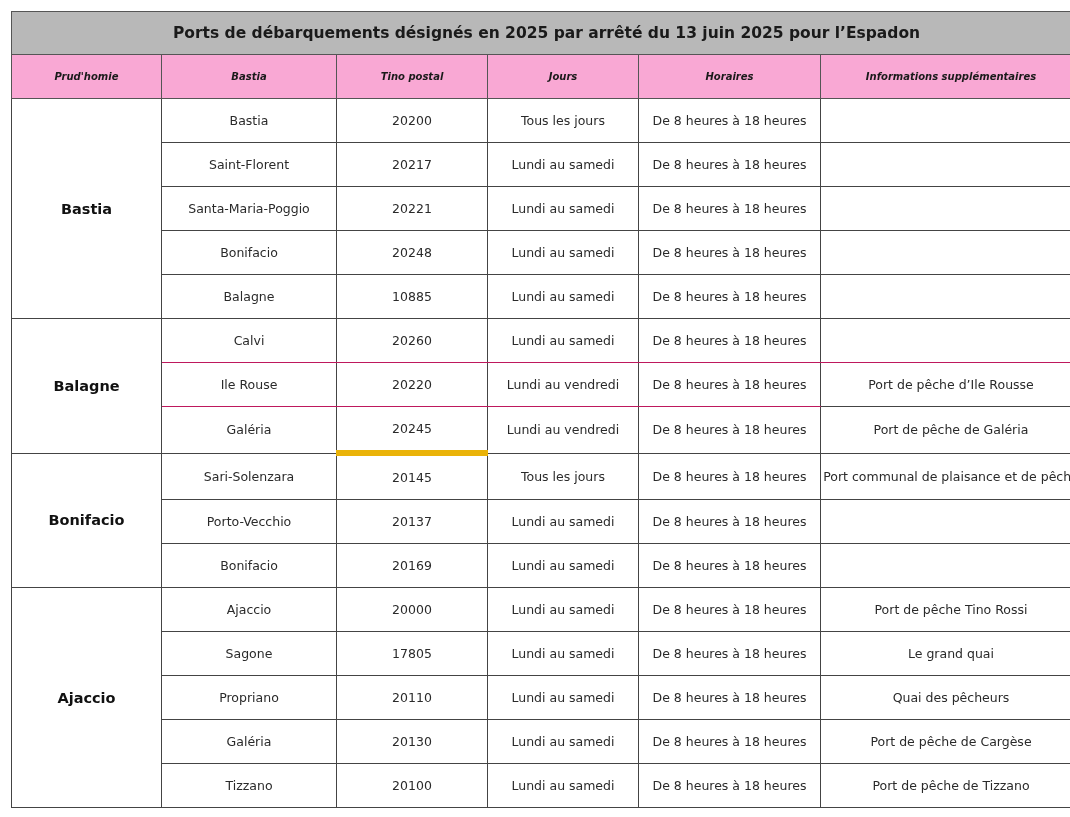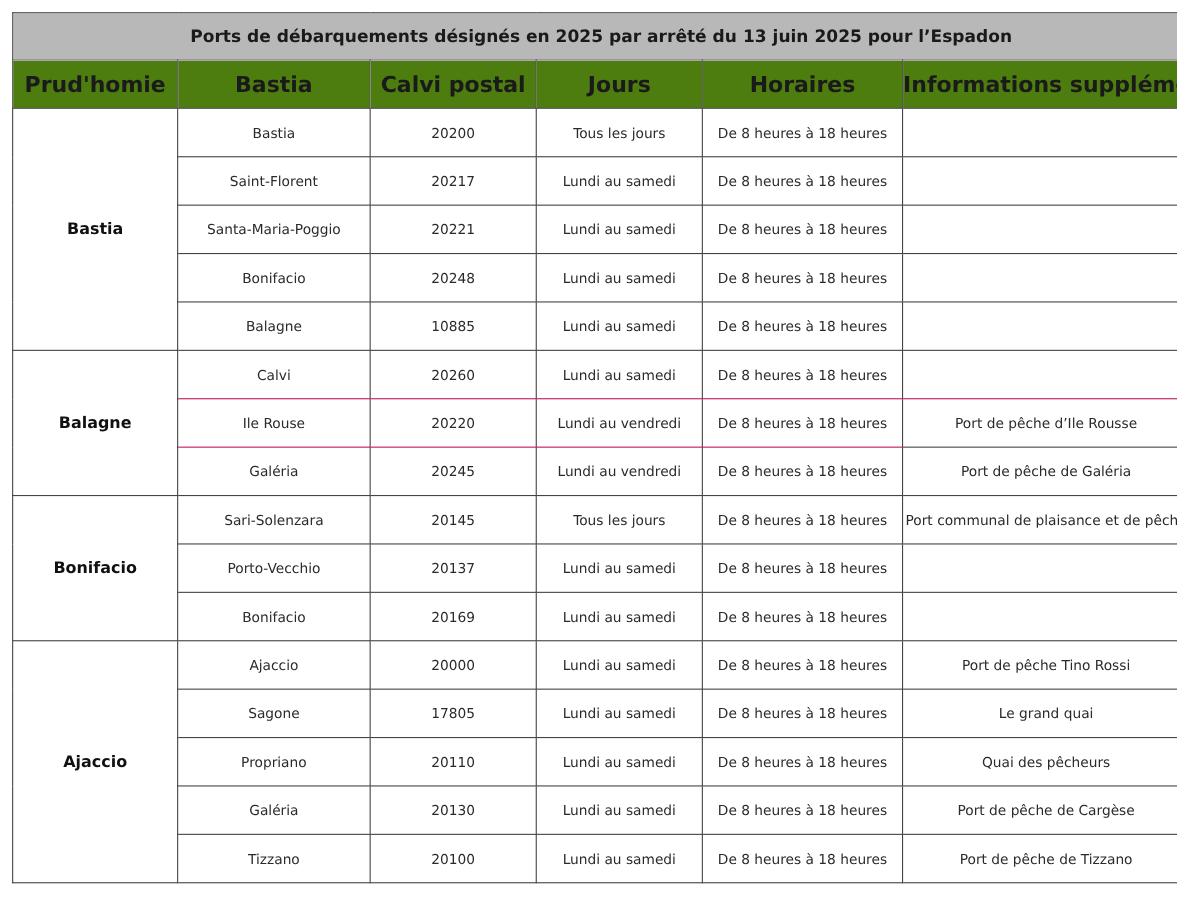--- a/index.html
+++ b/index.html
@@ -5,22 +5,22 @@
     html, body { margin: 0; padding: 0; background: #ffffff; }
     body { width: 1070px; height: 817px; overflow: hidden; position: relative;
            font-family: "DejaVu Sans", "Liberation Sans", sans-serif; color: #222; }
     .wrap { position: absolute; left: 11px; top: 11px; width: 1070px; }
     table { border-collapse: collapse; table-layout: fixed; width: 1070px; }
     col.c1 { width: 150px; } col.c2 { width: 175px; } col.c3 { width: 151px; }
     col.c4 { width: 151px; } col.c5 { width: 182px; } col.c6 { width: 261px; }
     th, td { text-align: center; vertical-align: middle; padding: 0; font-size: 12.5px; overflow: hidden; white-space: nowrap; }
     .title-row th { background: #b8b8b8; height: 42px; font-size: 15.5px; font-weight: bold; color: #1a1a1a;
                     border: 1.5px solid #555; }
-    .head-row th { background: #4d7c0f; height: 43px; font-size: 20px; font-weight: bold; color: #1a1a1a;
-                   border: 1.5px solid #555; border-top: 1px solid #888; }
+    .head-row th { background: #f9a8d4; height: 43px; font-size: 10px; font-weight: bold; color: #1a1a1a;
+                   border: 1.5px solid #555; border-top: 1px solid #888; font-style: italic; }
     td { height: 43px; border: 1.5px solid #444; background: #fff; color: #2a2a2a; }
     td.group { font-weight: bold; font-size: 14.5px; color: #111; }
     td.port { border-left: 1px solid #e6e6e6; }
     tr.light td.lt { border-top: 1px solid #e4e4e4; text-align: center; }
     tr.lightb td.lb { border-bottom: 1px solid #be185d; }
   </style>
 </head>
 <body>
 
 <div class="wrap">
@@ -33,21 +33,21 @@
         <col class="c5">
         <col class="c6">
       </colgroup>
   <thead>
     <tr class="title-row">
       <th colspan="6">Ports de débarquements désignés en 2025 par arrêté du 13 juin 2025 pour l’Espadon</th>
     </tr>
     <tr class="head-row">
       <th>Prud'homie</th>
       <th>Bastia</th>
-      <th>Calvi postal</th>
+      <th>Tino postal</th>
       <th>Jours</th>
       <th>Horaires</th>
       <th>Informations supplémentaires</th>
     </tr>
   </thead>
   <tbody>
 
     <tr>
       <td rowspan="5" class="group">Bastia</td>
       <td class="port">Bastia</td>
@@ -104,21 +104,21 @@
       <td class="port lt">Galéria</td>
       <td class="lt">20245</td>
       <td class="lt">Lundi au vendredi</td>
       <td class="lt">De 8 heures à 18 heures</td>
       <td>Port de pêche de Galéria</td>
     </tr>
 
     <tr>
       <td rowspan="3" class="group">Bonifacio</td>
       <td class="port">Sari-Solenzara</td>
-      <td style="border-top:1px solid #eab308">20145</td>
+      <td style="border-top:6px solid #eab308">20145</td>
       <td style="border-top:1px solid #e4e4e4">Tous les jours</td>
       <td style="border-top:1px solid #e4e4e4">De 8 heures à 18 heures</td>
       <td>Port communal de plaisance et de pêche</td>
     </tr>
     <tr>
       <td class="port">Porto-Vecchio</td>
       <td>20137</td>
       <td>Lundi au samedi</td>
       <td>De 8 heures à 18 heures</td>
       <td></td>

